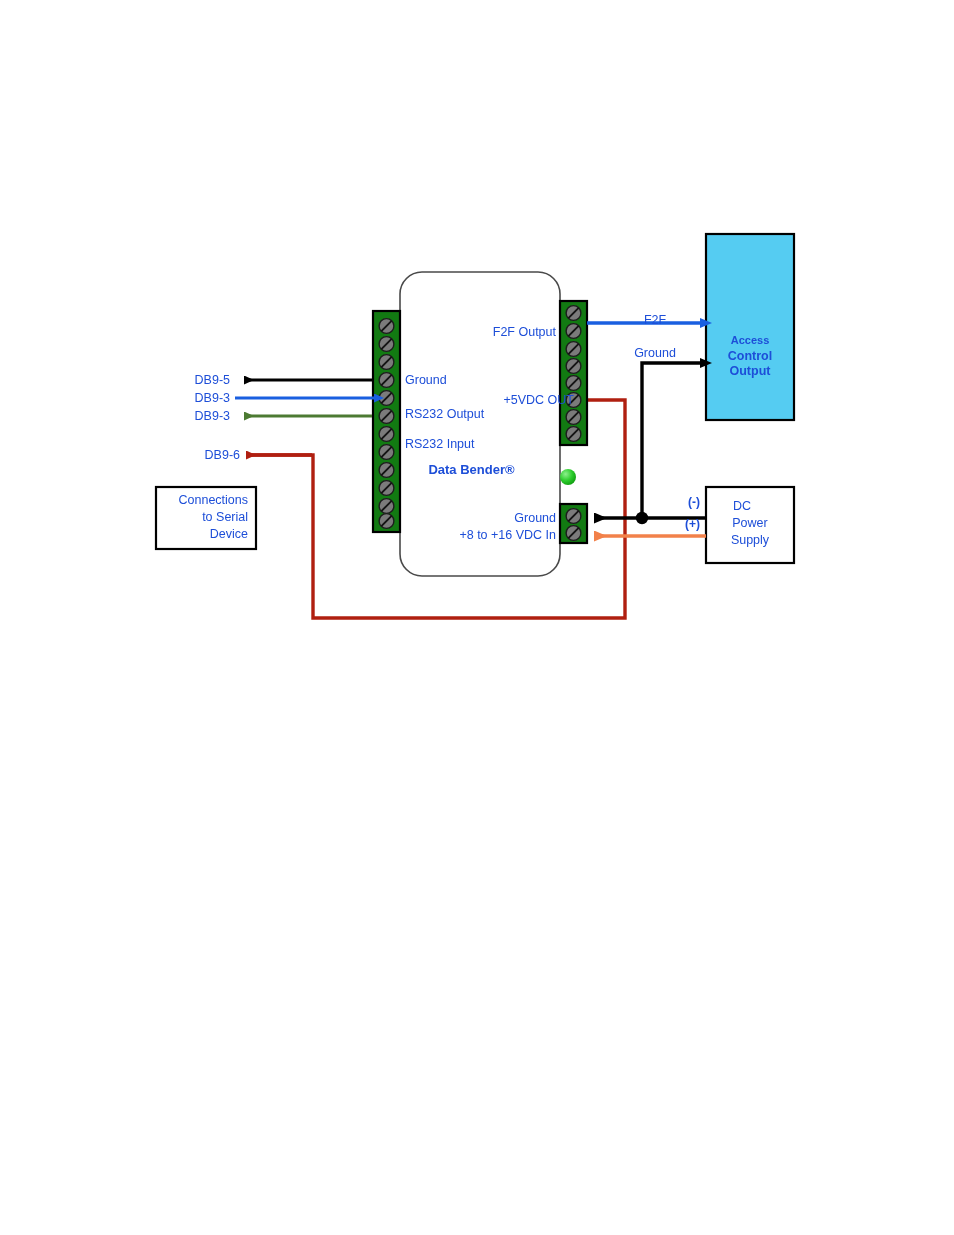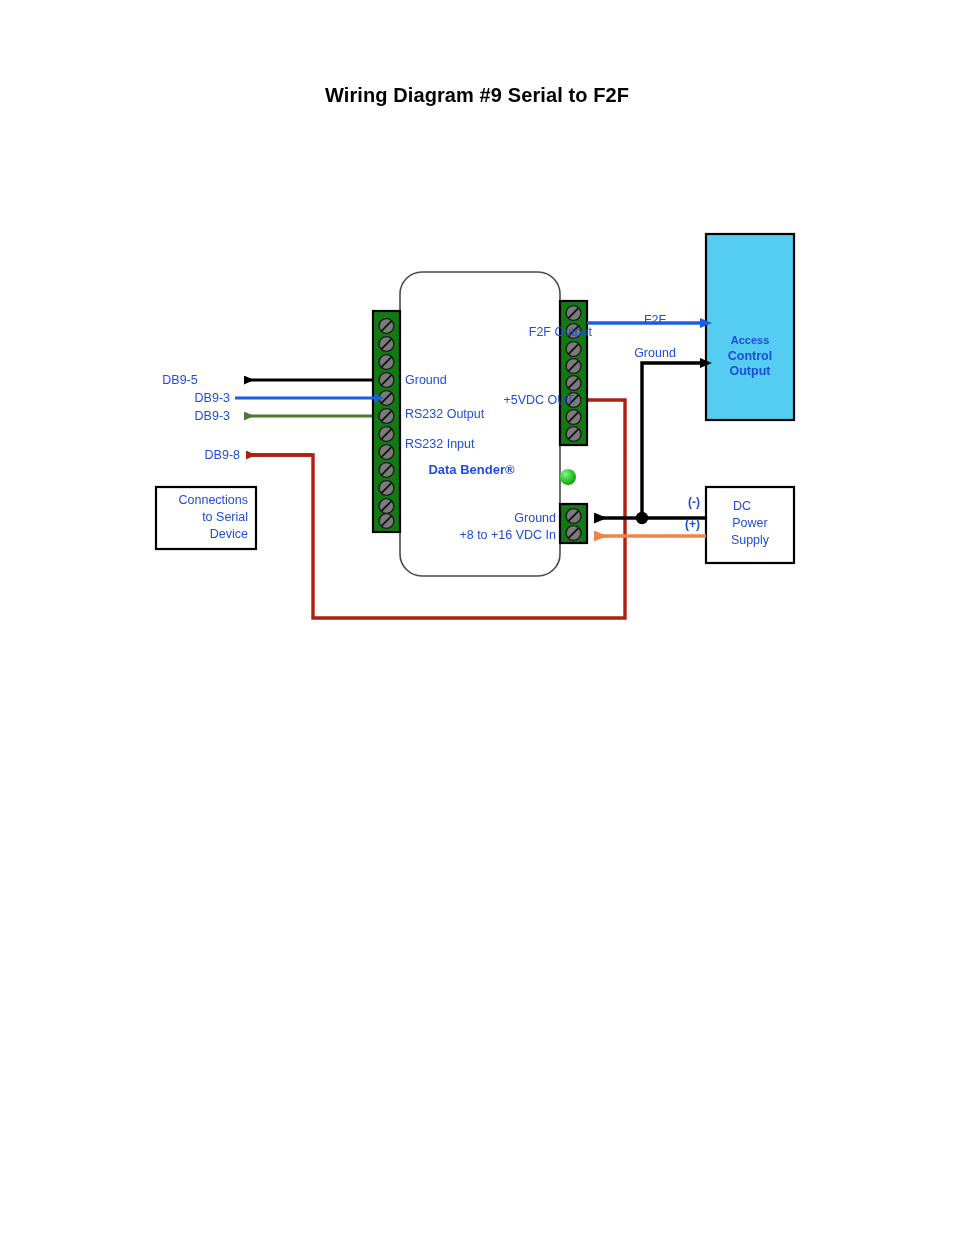--- a/index.html
+++ b/index.html
@@ -51,21 +51,20 @@
   }
   .lbl.bold { font-weight: bold; }
   .lbl.r { text-align: right; }
   .lbl.c { text-align: center; }
 </style>
 </head>
 <body>
 
 <div class="stage">
 
-  <div class="title">Wiring Diagram #9 Serial to F2F</div>
 
   <svg class="diagram" viewBox="0 0 954 1235">
     <defs>
       <marker id="arrL-black" markerWidth="11" markerHeight="9" refX="10" refY="4.5" orient="auto" markerUnits="userSpaceOnUse">
         <path d="M10,0 L10,9 L0,4.5 Z" fill="#000000"></path>
       </marker>
       <marker id="arrR-blue" markerWidth="11" markerHeight="9" refX="1" refY="4.5" orient="auto" markerUnits="userSpaceOnUse">
         <path d="M1,0 L1,9 L11,4.5 Z" fill="#1a5fe0"></path>
       </marker>
       <marker id="arrL-green" markerWidth="11" markerHeight="9" refX="10" refY="4.5" orient="auto" markerUnits="userSpaceOnUse">
@@ -234,32 +233,32 @@
     <g>
       <circle cx="642" cy="518" r="6.2" fill="#000000"></circle>
     </g>
 
   </svg>
 
   <div class="lbl" style="left:405px; top:373px;">Ground</div>
   <div class="lbl" style="left:405px; top:390px;margin-top:47px;">RS232 Input</div>
   <div class="lbl" style="left:405px; top:407px;">RS232 Output</div>
 
-  <div class="lbl r" style="left:400px; top:325px; width:156px;padding-left:36px;">F2F Output</div>
+  <div class="lbl r" style="left:400px; top:325px; width:156px;">F2F Output</div>
   <div class="lbl r" style="left:400px; top:393px; width:174px;">+5VDC OUT</div>
 
   <div class="lbl bold c" style="left:400px; top:462px; width:143px; font-size:13px;">Data Bender®</div>
 
   <div class="lbl r" style="left:400px; top:511px; width:156px;">Ground</div>
   <div class="lbl r" style="left:400px; top:528px; width:156px;">+8 to +16 VDC In</div>
 
-  <div class="lbl r" style="left:130px; top:373px; width:100px;text-align:center;">DB9-5</div>
+  <div class="lbl r" style="left:130px; top:373px; width:100px;">DB9-5</div>
   <div class="lbl r" style="left:130px; top:391px; width:100px;">DB9-3</div>
   <div class="lbl r" style="left:130px; top:409px; width:100px;">DB9-3</div>
-  <div class="lbl r" style="left:140px; top:448px; width:100px;">DB9-8</div>
+  <div class="lbl r" style="left:140px; top:448px; width:100px;">DB9-6</div>
 
   <div class="lbl r" style="left:160px; top:493px; width:88px;">Connections</div>
   <div class="lbl r" style="left:160px; top:510px; width:88px;">to Serial</div>
   <div class="lbl r" style="left:160px; top:527px; width:88px;">Device</div>
 
   <div class="lbl c" style="left:620px; top:313px; width:70px;">F2F</div>
   <div class="lbl c" style="left:620px; top:346px; width:70px;">Ground</div>
 
   <div class="lbl bold c" style="left:706px; top:334px; width:88px; font-size:11px;">Access</div>
   <div class="lbl bold c" style="left:706px; top:349px; width:88px; font-size:12.5px;">Control</div>

